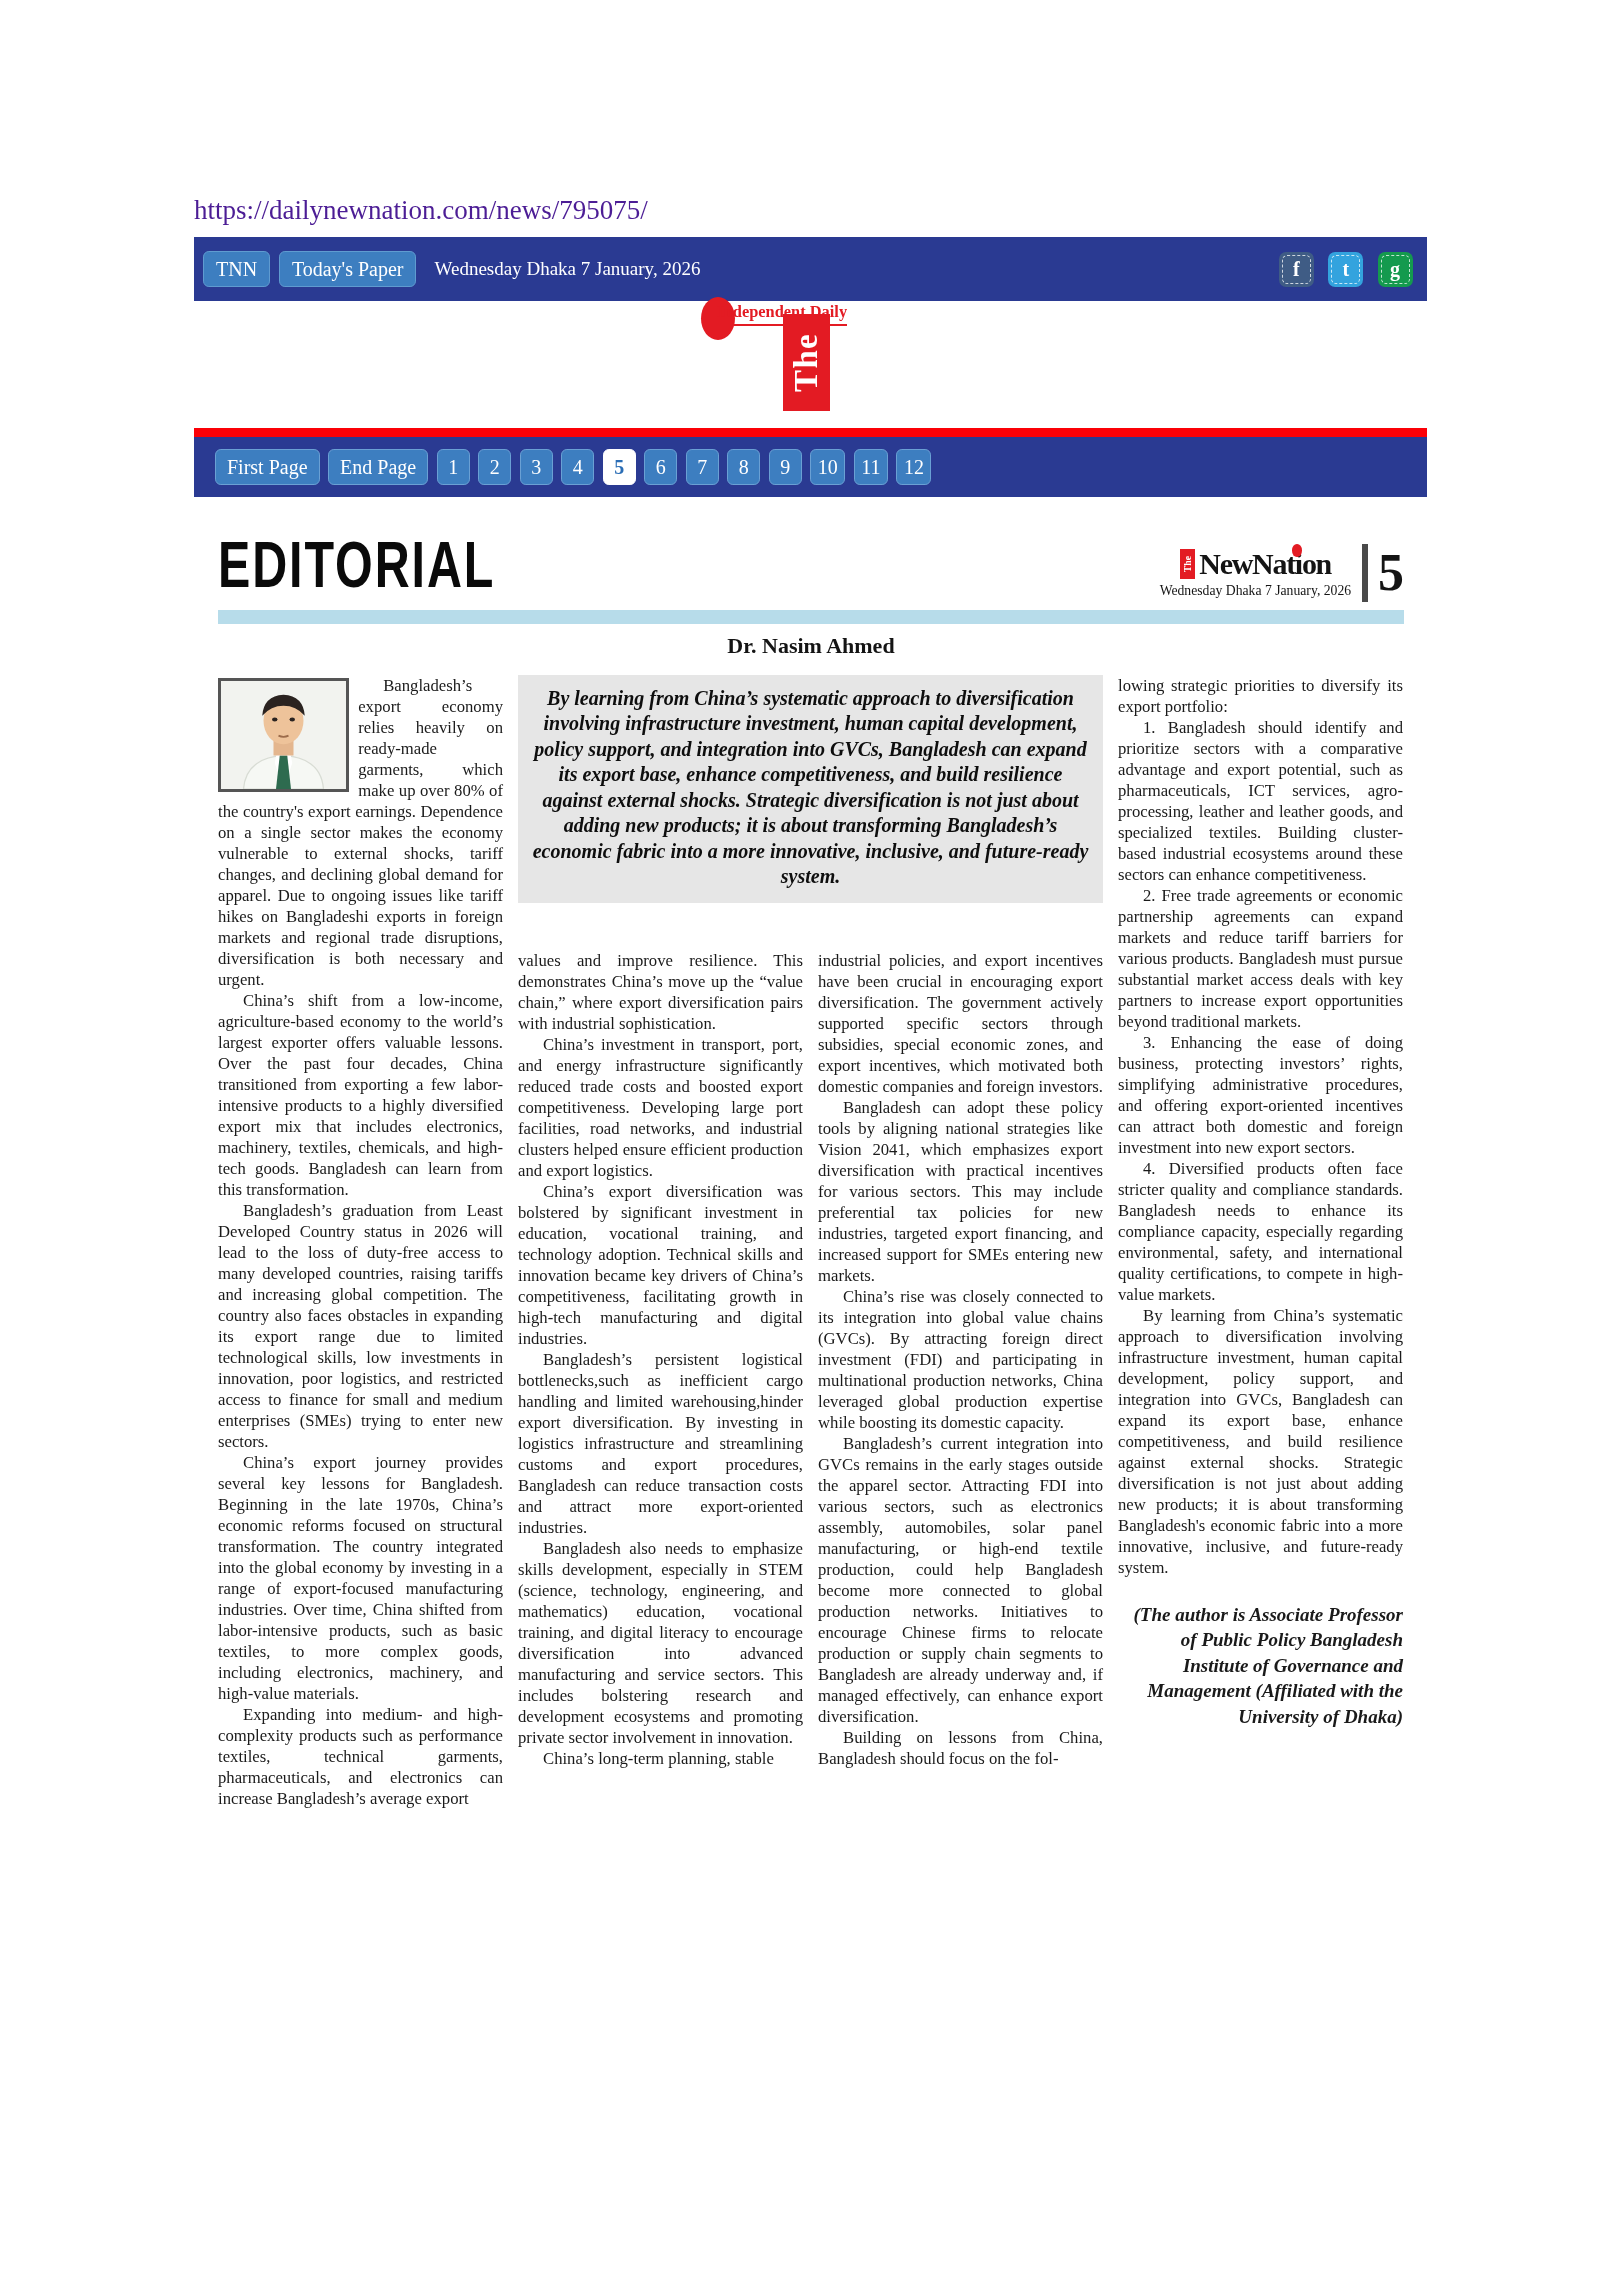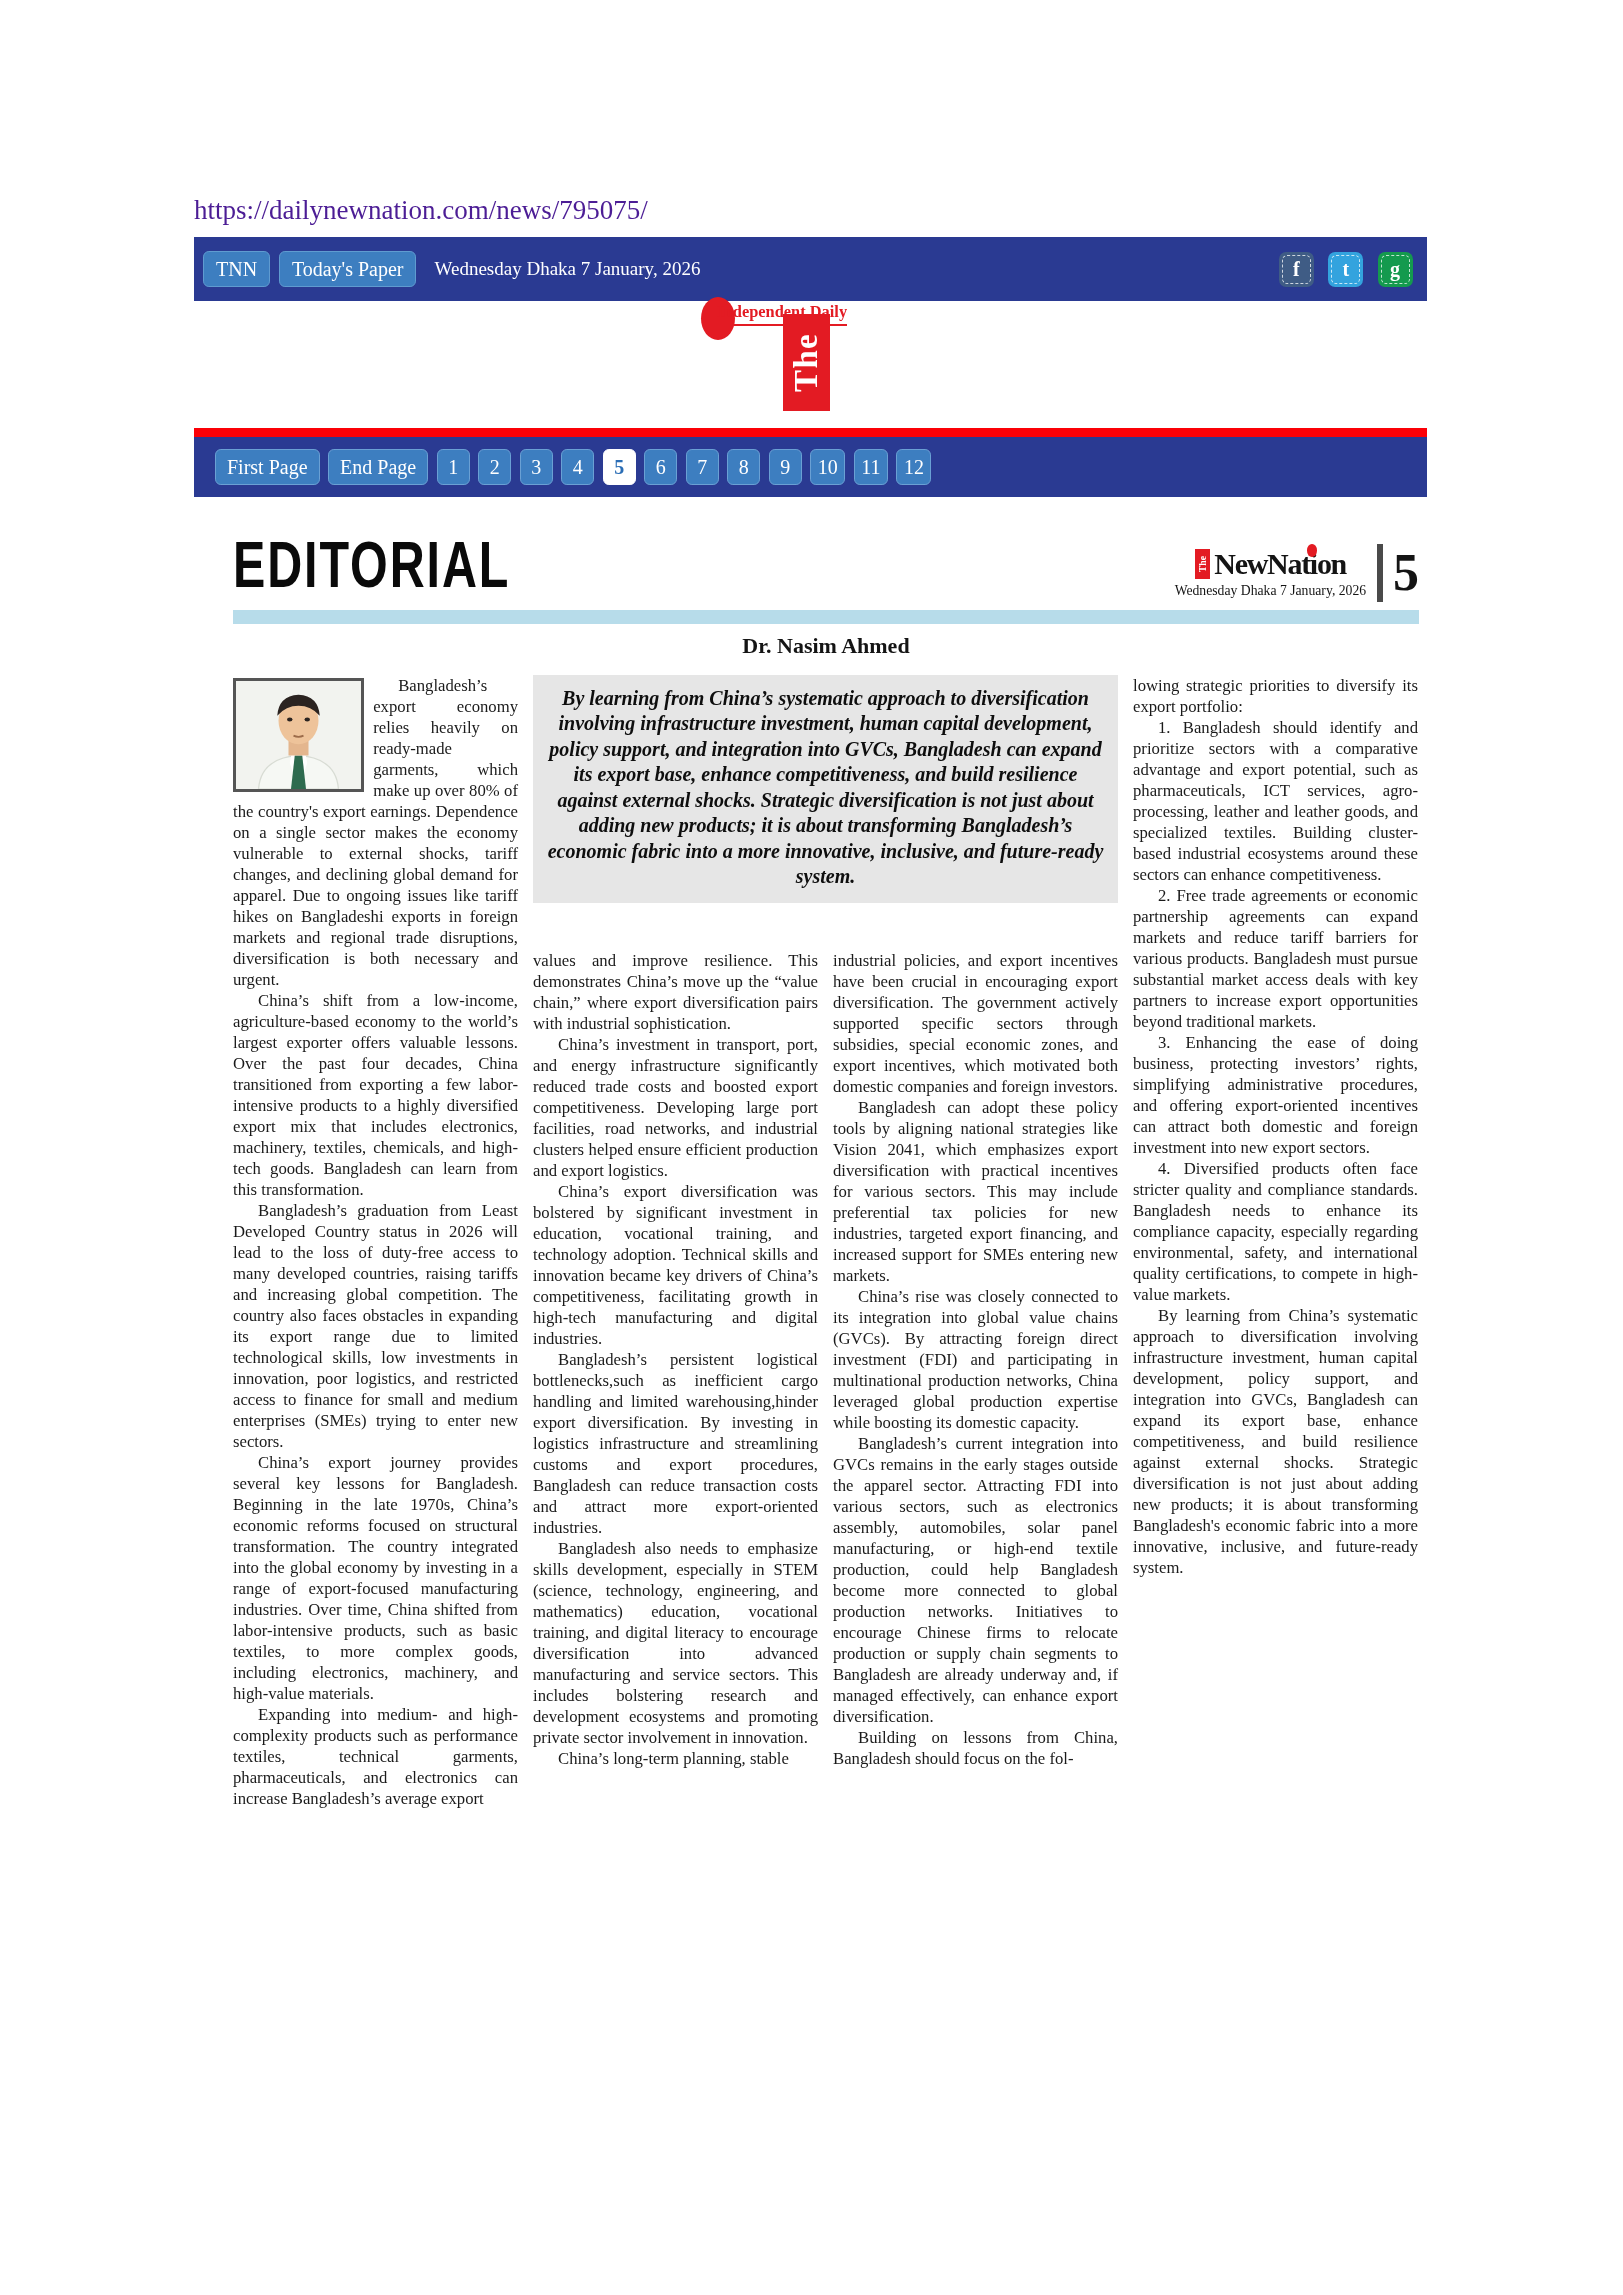--- a/index.html
+++ b/index.html
@@ -43,21 +43,21 @@
 
   
   .pagenav { position:absolute; left:194px; top:437px; width:1233px; height:60px;
              background:#2a3a92; display:flex; align-items:center; padding-left:21px; gap:8.5px; }
   .pn-btn { background:#3d7ec0; border:1.3px solid #6aa0d4; color:#fff; font-size:20px;
             border-radius:5.9px; padding:5.2px 11px; font-family:"Liberation Serif", serif; cursor:pointer; }
   .pn-num { min-width:33px; text-align:center; padding:5.2px 6.5px; }
   .pn-active { background:#ffffff; color:#2a6db5; font-weight:bold; border-color:#fff; }
 
   
-  .paper { position:absolute; left:233px; top:534px; width:1186px; }
+  .paper { position:absolute; left:218px; top:534px; width:1186px; }
   .section-row { display:flex; align-items:flex-end; justify-content:space-between; height:68px; }
   .ed { font-family:"Liberation Sans", sans-serif; font-weight:900; font-size:51px;
         letter-spacing:2px; transform:scale(0.95,1.28); transform-origin:left bottom; color:#0a0a0a; }
   .logo-block { display:flex; align-items:center; gap:10.5px; }
   .mini-logo { text-align:center; }
   .mini-row { display:flex; align-items:center; gap:3.9px; justify-content:center; }
   .mini-the { background:#e31b23; color:#fff; width:15.7px; height:30px; display:flex;
               align-items:center; justify-content:center; }
   .mini-the span { writing-mode:vertical-rl; transform:rotate(180deg); font-weight:bold; font-size:9.8px; }
   .mini-title { font-size:30px; font-weight:bold; letter-spacing:-1.3px; position:relative; white-space:nowrap; }
@@ -214,17 +214,18 @@
 
     <div class="col">
       <div>
           <p class="noindent">lowing strategic priorities to diversify its export portfolio:</p>
           <p>1. Bangladesh should identify and prioritize sectors with a comparative advantage and export potential, such as pharmaceuticals, ICT services, agro-processing, leather and leather goods, and specialized textiles. Building cluster-based industrial ecosystems around these sectors can enhance competitiveness.</p>
           <p>2. Free trade agreements or economic partnership agreements can expand markets and reduce tariff barriers for various products. Bangladesh must pursue substantial market access deals with key partners to increase export opportunities beyond traditional markets.</p>
           <p>3. Enhancing the ease of doing business, protecting investors’ rights, simplifying administrative procedures, and offering export-oriented incentives can attract both domestic and foreign investment into new export sectors.</p>
           <p>4. Diversified products often face stricter quality and compliance standards. Bangladesh needs to enhance its compliance capacity, especially regarding environmental, safety, and international quality certifications, to compete in high-value markets.</p>
           <p>By learning from China’s systematic approach to diversification involving infrastructure investment, human capital development, policy support, and integration into GVCs, Bangladesh can expand its export base, enhance competitiveness, and build resilience against external shocks. Strategic diversification is not just about adding new products; it is about transforming Bangladesh's economic fabric into a more innovative, inclusive, and future-ready system.</p>
         </div>
+      <div class="bio">(The author is Associate Professor of Public Policy Bangladesh Institute of Governance and Management (Affiliated with the University of Dhaka)</div>
     </div>
 
   </div>
 </div>
 
 
 </body></html>

